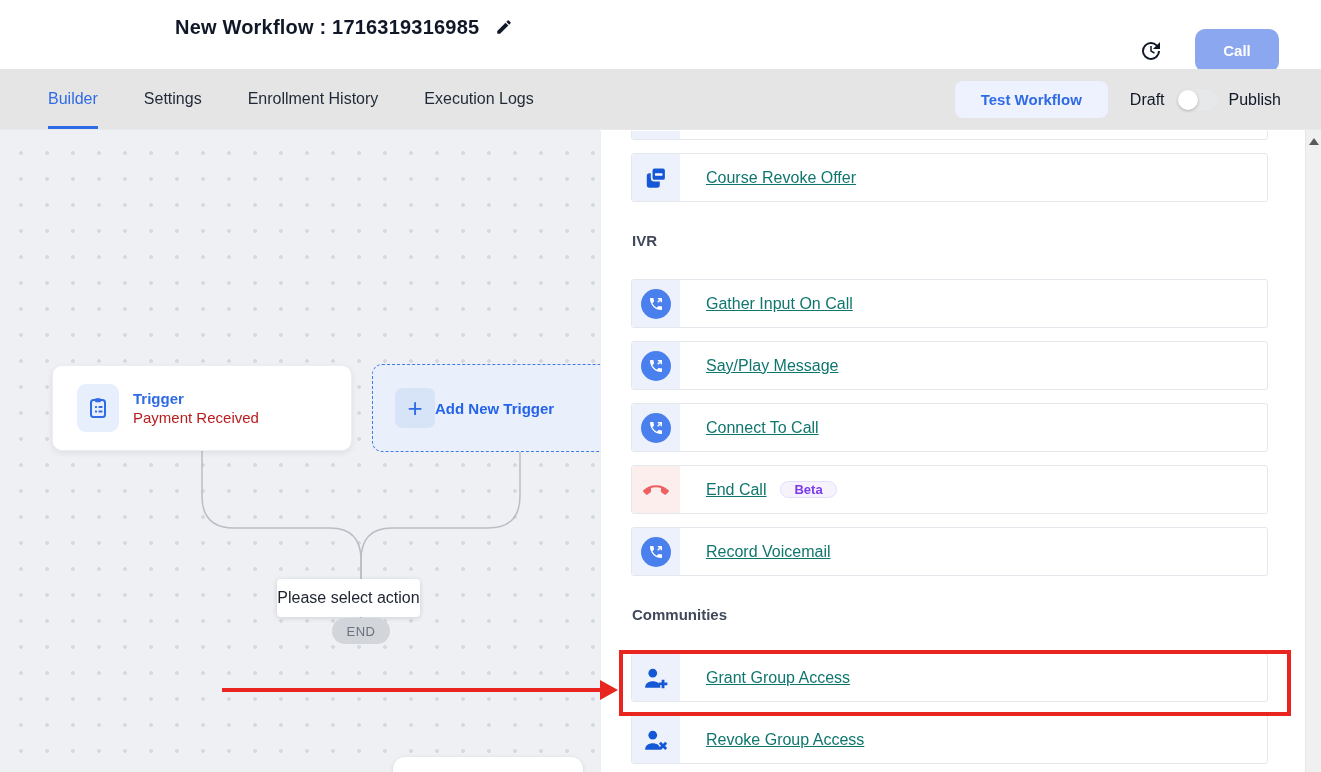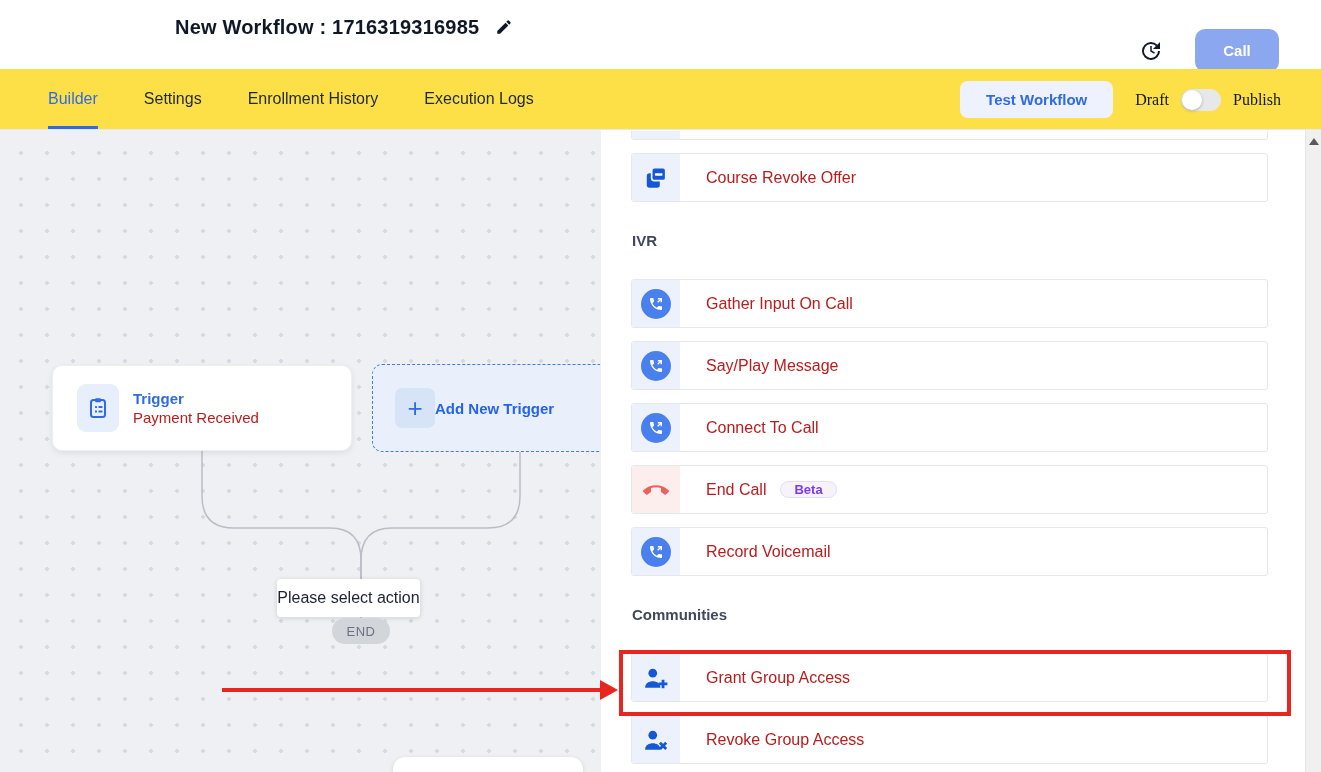--- a/index.html
+++ b/index.html
@@ -11,29 +11,29 @@
     background:#fff; border-bottom:1px solid #e9eaec; display:flex; align-items:flex-start; }
   .wf-title { margin-left:175px; font-size:20px; font-weight:700; color:#101828; letter-spacing:.2px; }
   .pencil-btn { margin-left:16px; width:22px; height:22px; cursor:pointer; display:flex; align-items:center; }
   .header-right { position:absolute; right:42px; top:0; height:69px; display:flex; align-items:center; gap:32px; }
   .history-btn { width:24px; height:24px; cursor:pointer; }
   .saved-btn { width:84px; height:43px; background:#8ba7f0; color:#fff; border:none;
     border-radius:10px; font-size:15px; font-weight:600; font-family:inherit; cursor:pointer; }
 
   
   .tab-bar { position:absolute; left:0; top:69px; width:1321px; height:61px;
-    background:#fde047; border-bottom:1px solid #e7e9ec; display:flex; align-items:stretch; }
+    background:#e5e5e5; border-bottom:1px solid #e7e9ec; display:flex; align-items:stretch; }
   .tabs { display:flex; margin-left:48px; gap:46px; }
   .tab { display:flex; align-items:center; font-size:16px; color:#1f2937; cursor:pointer;
     border-bottom:3px solid transparent; padding-top:3px; }
   .tab.active { color:#2f6be5; border-bottom-color:#2f6be5; }
   .tabbar-right { position:absolute; right:40px; top:0; height:61px; display:flex; align-items:center; gap:22px; }
   .test-workflow-btn { background:#eef2ff; color:#2f6be5; border:none; border-radius:8px;
     padding:10px 26px; font-size:15px; font-weight:600; font-family:inherit; cursor:pointer; }
-  .draft-publish { display:flex; align-items:center; gap:12px; font-size:16px; color:#111827;font-family:Liberation Serif, serif; }
+  .draft-publish { display:flex; align-items:center; gap:12px; font-size:16px; color:#111827; }
   .toggle { width:40px; height:22px; background:#e7e8ea; border-radius:11px; position:relative; cursor:pointer; }
   .toggle .knob { position:absolute; left:1px; top:1px; width:20px; height:20px; background:#fff;
     border-radius:50%; box-shadow:0 1px 3px rgba(0,0,0,.25); }
 
   
   .canvas { position:absolute; left:0; top:130px; width:600px; height:642px;
     background-color:#eef0f3;
     background-image:radial-gradient(#d6d9de 1.6px, transparent 1.7px);
     background-size:26px 26px; background-position:8px 10px; overflow:hidden; }
   .connector-svg { position:absolute; left:0; top:0; }
@@ -65,21 +65,21 @@
 
   
   .actions-panel { position:absolute; left:600px; top:131px; width:705px; height:641px;
     background:#fff; border-left:1px solid #eceef1; overflow:hidden; padding:0 37px 0 30px; }
   .action-item { display:flex; align-items:center; height:49px; background:#fff;
     border:1px solid #e4e7ec; border-radius:3px; cursor:pointer; position:relative; }
   .item-strip { width:48px; height:100%; display:flex; align-items:center; justify-content:center;
     border-radius:3px 0 0 3px; }
   .strip-blue { background:#edf1fb; }
   .strip-red  { background:#fdeeee; }
-  .item-label { margin-left:26px; font-size:16px; color:#b91c1c; }
+  .item-label { margin-left:26px; font-size:16px; color:#0f766e;text-decoration:underline; }
   .partial-item { margin-top:-40px; }
   .gap { margin-top:13px; }
   .section-header { font-size:15px; font-weight:700; color:#40485a; margin:30px 0 30px 1px; }
   .beta-badge { margin-left:14px; background:#f6f3fe; border:1px solid #e4dcfb; color:#7c3aed;
     font-size:13px; font-weight:600; padding:0 13px; border-radius:999px; }
   .phone-circle { width:30px; height:30px; background:#4a80ee; border-radius:50%;
     display:flex; align-items:center; justify-content:center; }
 
   .highlight-box { position:absolute; left:18px; top:519px; width:672px; height:66px;
     border:4px solid #e8251f; pointer-events:none; z-index:5; }

